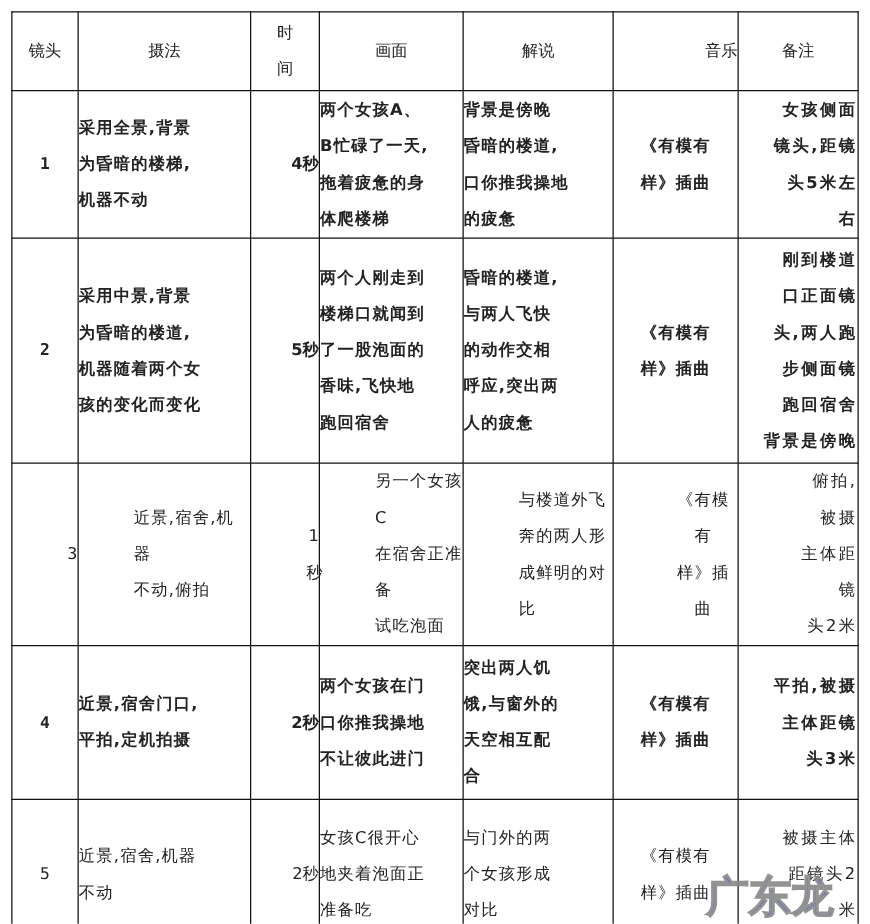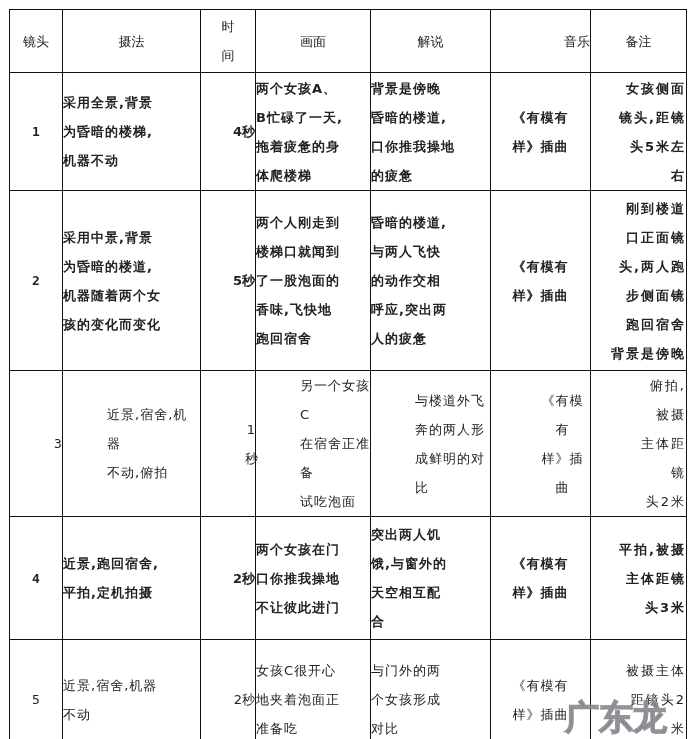--- a/index.html
+++ b/index.html
@@ -158,21 +158,21 @@
         </td>
         <td class="notes">
           <span class="line">俯拍,被摄</span>
           <span class="line">主体距镜</span>
           <span class="line">头2米</span>
         </td>
       </tr>
       <tr class="r4">
         <td class="num">4</td>
         <td class="text">
-          <span class="line">近景,跑回宿舍,</span>
+          <span class="line">近景,宿舍门口,</span>
           <span class="line">平拍,定机拍摄</span>
         </td>
         <td class="dur">2秒</td>
         <td class="text">
           <span class="line">两个女孩在门</span>
           <span class="line">口你推我操地</span>
           <span class="line">不让彼此进门</span>
         </td>
         <td class="text">
           <span class="line">突出两人饥</span>

